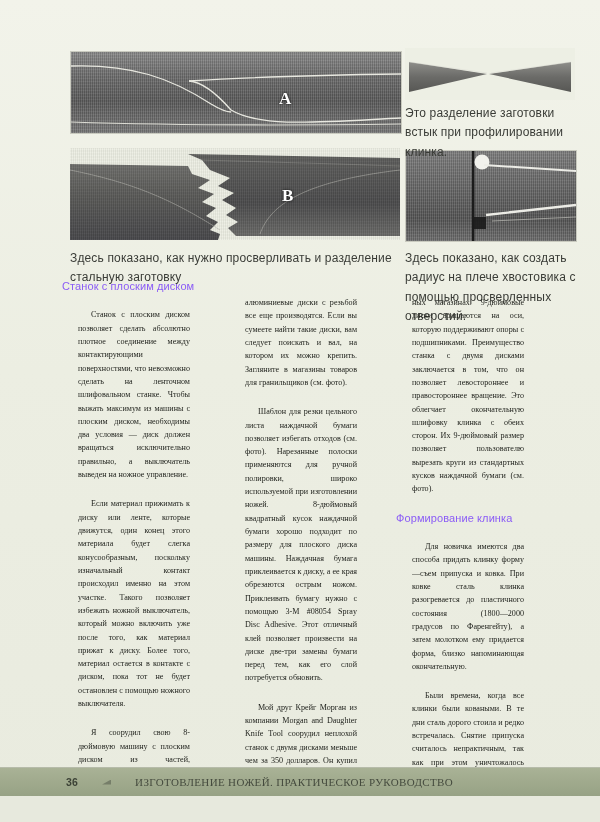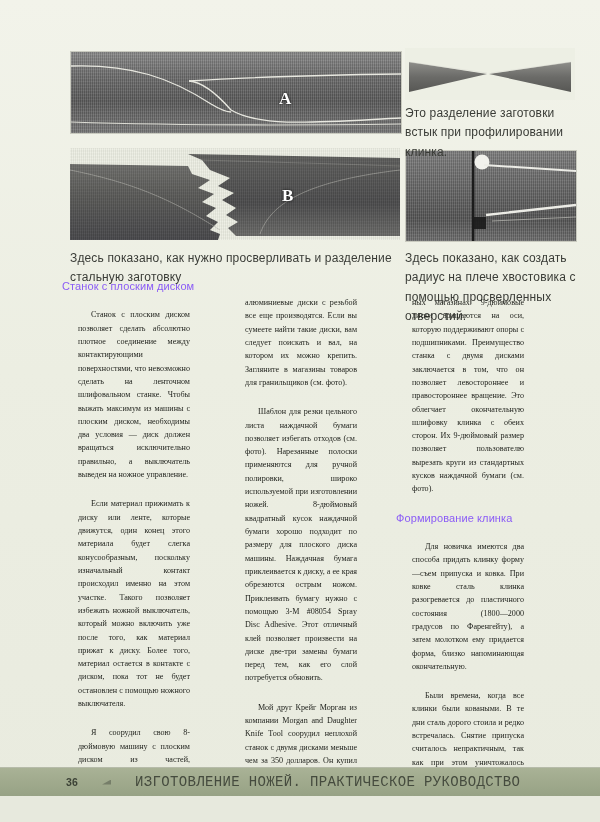--- a/index.html
+++ b/index.html
@@ -172,22 +172,22 @@
   #footer-mark {
     display: inline-block;
     width: 9px;
     height: 5px;
     background: #6b7360;
     clip-path: polygon(0% 100%, 100% 0%, 100% 100%);
     opacity: .8;
     margin: 0 2px;
   }
   #footer-title {
-    font-family: Liberation Mono, monospace;
-    font-size: 14px;
+    font-family: Liberation Serif, serif;
+    font-size: 11px;
     color: #454b3e;
     letter-spacing: .35px;
   }
   .bottom-strip {
     position: absolute;
     left: 0; bottom: 0; width: 600px; height: 26px;
     background: #e7e9dd;
   }
 </style>
 </head>

